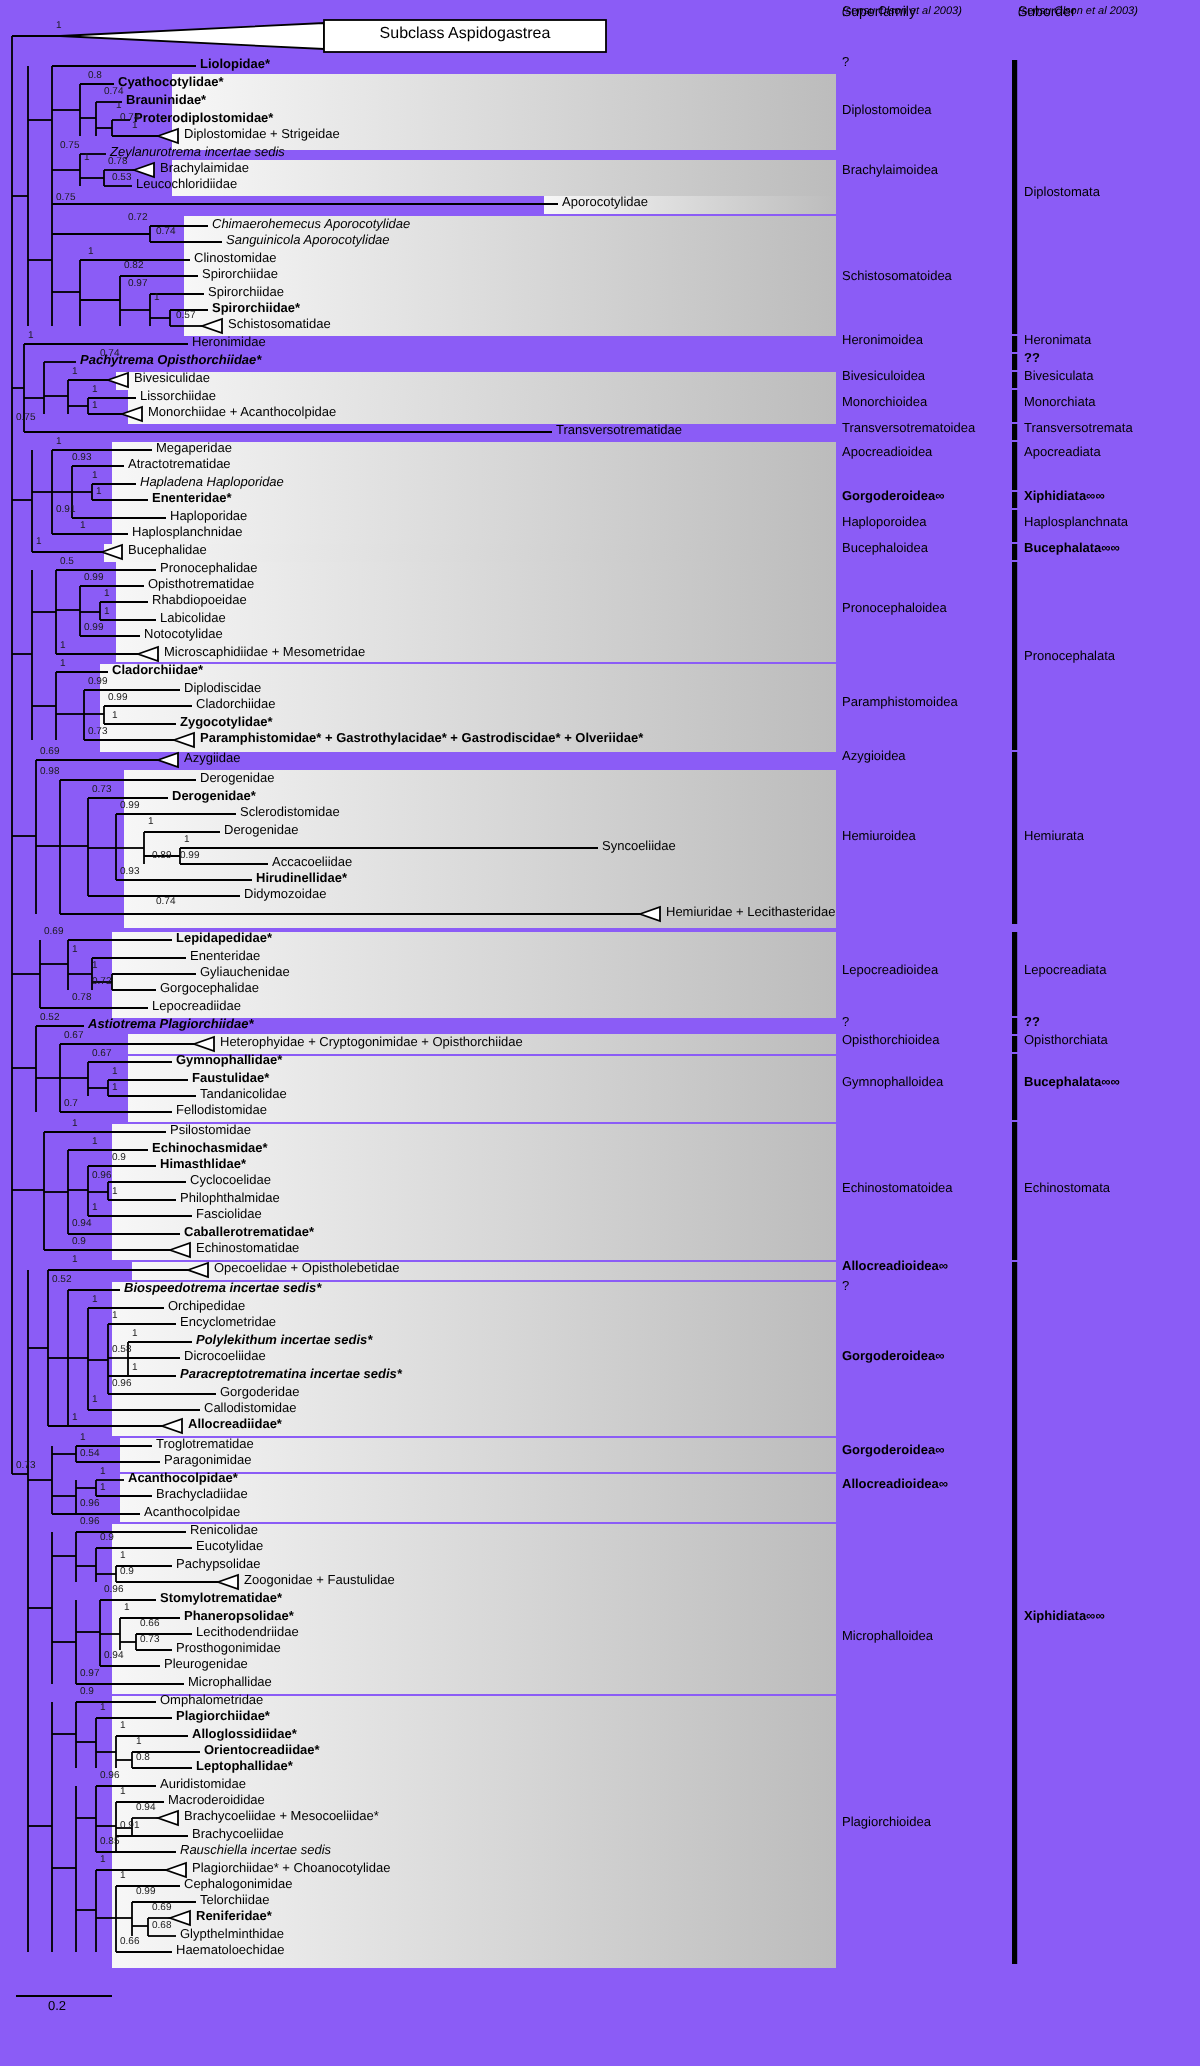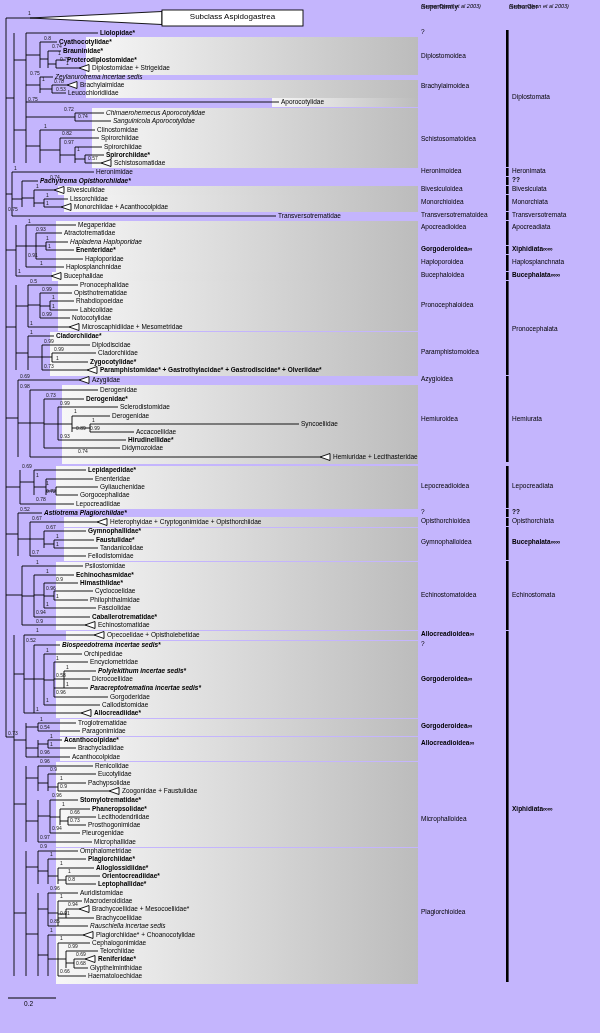--- a/index.html
+++ b/index.html
@@ -1,16 +1,16 @@
 <!DOCTYPE html>
 <html><head>
 <meta charset="utf-8">
 <style>
   html,body{margin:0;padding:0;background:#fff;}
-  #page{position:relative;width:600px;height:1033px;background:#c4b5fd;overflow:hidden;
+  #page{position:relative;width:600px;height:1033px;background:#8b5cf6;overflow:hidden;
         font-family:"Liberation Sans",sans-serif;color:#000;}
   #tree-svg{position:absolute;left:0;top:0;}
   #label-layer{position:absolute;left:0;top:0;width:600px;height:1033px;}
   #label-layer div{position:absolute;white-space:nowrap;line-height:1;}
   .tip{font-size:6.5px;}
   .tip.b{font-weight:bold;}
   .tip.i{font-style:italic;}
   .sup{font-size:5px;color:#1a1a1a;}
   .col{font-size:6.5px;}
   .col.b{font-weight:bold;}

